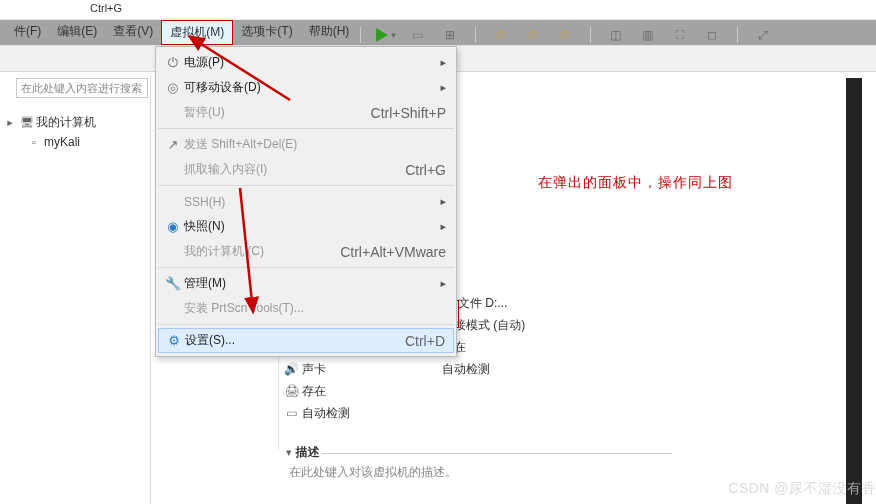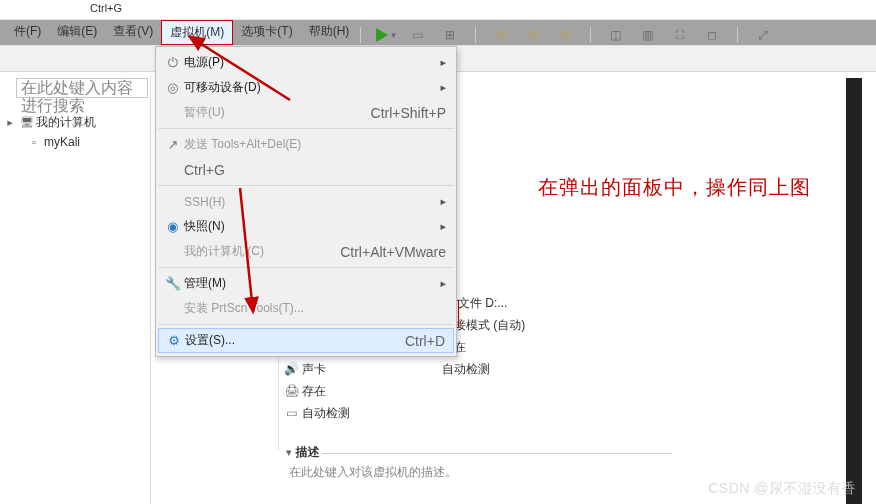--- a/index.html
+++ b/index.html
@@ -9,21 +9,21 @@
   .menubar { position: absolute; top: 20px; left: 0; width: 100%; height: 26px; display: flex; border-bottom: 1px solid #e0e0e0; padding-left: 6px; background: #a3a3a3; }
   .menubar .item { padding: 3px 8px; cursor: default; color: #333; }
   .menubar .item.active { background: #e5f3ff; border: 1.5px solid #c40000; }
   .toolbar { position: absolute; top: 24px; left: 358px; height: 22px; display: flex; align-items: center; gap: 14px; z-index: 2; }
   .toolbar .sep { width: 1px; height: 16px; background: #ccc; margin: 0 2px; }
   .tool-btn { display: flex; align-items: center; justify-content: center; width: 18px; height: 18px; color: #6b6b6b; cursor: pointer; }
   .play { display: flex; align-items: center; }
   .play .tri { width: 0; height: 0; border-top: 7px solid transparent; border-bottom: 7px solid transparent; border-left: 12px solid #2fa01d; }
   .play .dd { font-size: 9px; color: #666; margin-left: 3px;}
   .tabbar { position: absolute; top: 46px; left: 0; width: 100%; height: 26px; background: #f1f1f1; border-bottom: 1px solid #d7d7d7; }
-  .search { position: absolute; top: 78px; left: 16px; width: 132px; height: 20px; border: 1px solid #c8c8c8; font-size: 16px; color: #888; padding-left: 4px; line-height: 18px; background: #fff;}
+  .search { position: absolute; top: 78px; left: 16px; width: 132px; height: 20px; border: 1px solid #c8c8c8; font-size: 11px; color: #888; padding-left: 4px; line-height: 18px; background: #fff;}
   .tree { position: absolute; top: 112px; left: 4px; font-size: 12px; }
   .tree-row { display: flex; align-items: center; gap: 4px; height: 20px;}
   .tree-icon { font-size: 11px; color: #666; width: 12px; text-align: center;}
   .tree-row.child { padding-left: 24px; }
   .dropdown-host { position: absolute; top: 46px; left: 155px; z-index: 50; }
   .dropdown { width: 302px; background: #f0f0f0; border: 1px solid #bcbcbc; box-shadow: 2px 3px 6px rgba(0,0,0,.2); padding: 3px 0;}
   .m-item { display: flex; align-items: center; height: 25px; padding: 0 10px 0 6px; color: #222; }
   .m-item.disabled { color: #9b9b9b; }
   .m-icon { width: 22px; display: flex; justify-content: center; color: #777; font-size: 13px;}
   .m-label { flex: 1; }
@@ -38,23 +38,23 @@
   .details .k { width: 140px; color: #333; }
   .details .v { color: #333; }
   .desc-head { position: absolute; top: 444px; left: 286px; color: #333; display: flex; align-items: center; gap: 4px;}
   .desc-line { position: absolute; top: 453px; left: 322px; width: 350px; height: 1px; background: #ccc;}
   .desc-text { position: absolute; top: 464px; left: 289px; color: #888;}
   .side-border { position: absolute; top: 76px; left: 150px; width: 1px; height: 428px; background: #d8d8d8;}
   .content-left-bar { position: absolute; top: 210px; left: 278px; width: 1px; height: 240px; background: #e2e2e2;}
   .preview-pane { position: absolute; top: 78px; left: 846px; width: 16px; height: 426px; background: #222;}
   .ann-1 { position: absolute; top: 95px; left: 296px; color: #c40000; font-size: 18px; font-weight: 400;}
   .ann-2 { position: absolute; top: 190px; left: 240px; color: #c40000; font-size: 18px;}
-  .ann-text { position: absolute; top: 174px; left: 538px; color: #c40000; font-size: 20px; letter-spacing: 1px;}
+  .ann-text { position: absolute; top: 174px; left: 538px; color: #c40000; font-size: 14px; letter-spacing: 1px;}
   .arrow-svg { position: absolute; z-index: 60; pointer-events: none;}
-  .watermark { position: absolute; bottom: 6px; right: 20px; color: #cfcfcf; font-size: 14px; letter-spacing: .5px; opacity: .75;}
+  .watermark { position: absolute; bottom: 6px; right: 0; color: #cfcfcf; font-size: 14px; letter-spacing: .5px; opacity: .75;}
 </style>
 </head>
 <body>
 
 <div class="app">
 
   <div class="title-stub">Ctrl+G</div>
 
   <div class="menubar">
     <div class="item">件(F)</div>
@@ -116,24 +116,25 @@
         <span class="m-arrow">▸</span>
       </div>
       <div class="m-item disabled">
         <span class="m-icon"></span>
         <span class="m-label">暂停(U)</span>
         <span class="m-accel">Ctrl+Shift+P</span>
       </div>
       <div class="m-sep"></div>
       <div class="m-item disabled">
         <span class="m-icon">↗</span>
-        <span class="m-label">发送 Tools+Alt+Del(E)</span>
-      </div>
-      <div class="m-item disabled">
-        <span class="m-icon"></span>
+        <span class="m-label">发送 Shift+Alt+Del(E)</span>
+      </div>
+      <div class="m-item disabled">
+        <span class="m-icon"></span>
+        <span class="m-label">抓取输入内容(I)</span>
         <span class="m-accel">Ctrl+G</span>
       </div>
       <div class="m-sep"></div>
       <div class="m-item disabled">
         <span class="m-icon"></span>
         <span class="m-label">SSH(H)</span>
         <span class="m-arrow">▸</span>
       </div>
       <div class="m-item">
         <span class="m-icon" style="color:#2a7ec4">◉</span>

